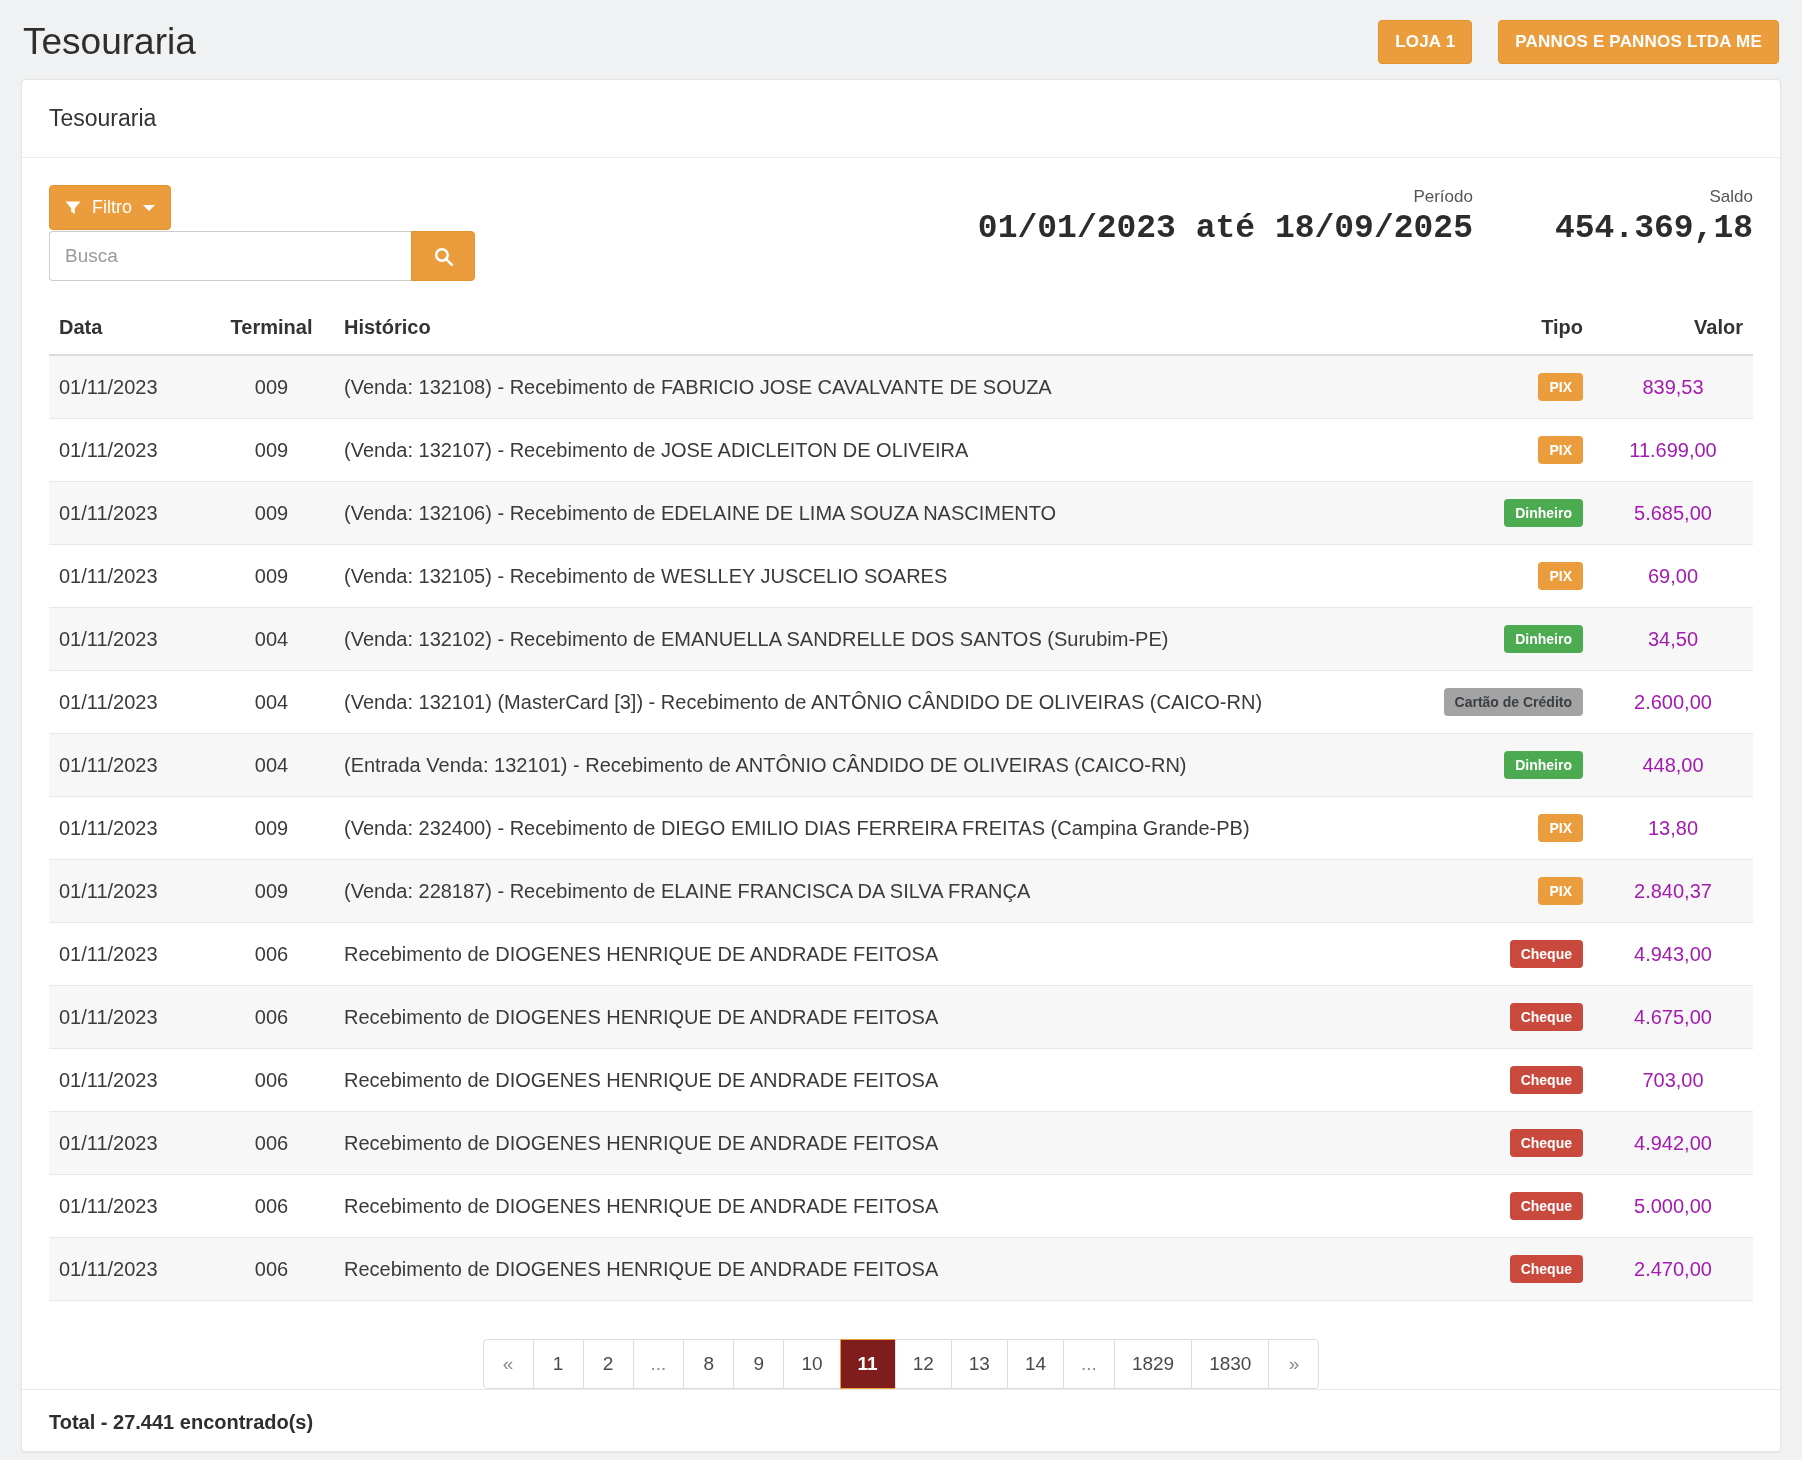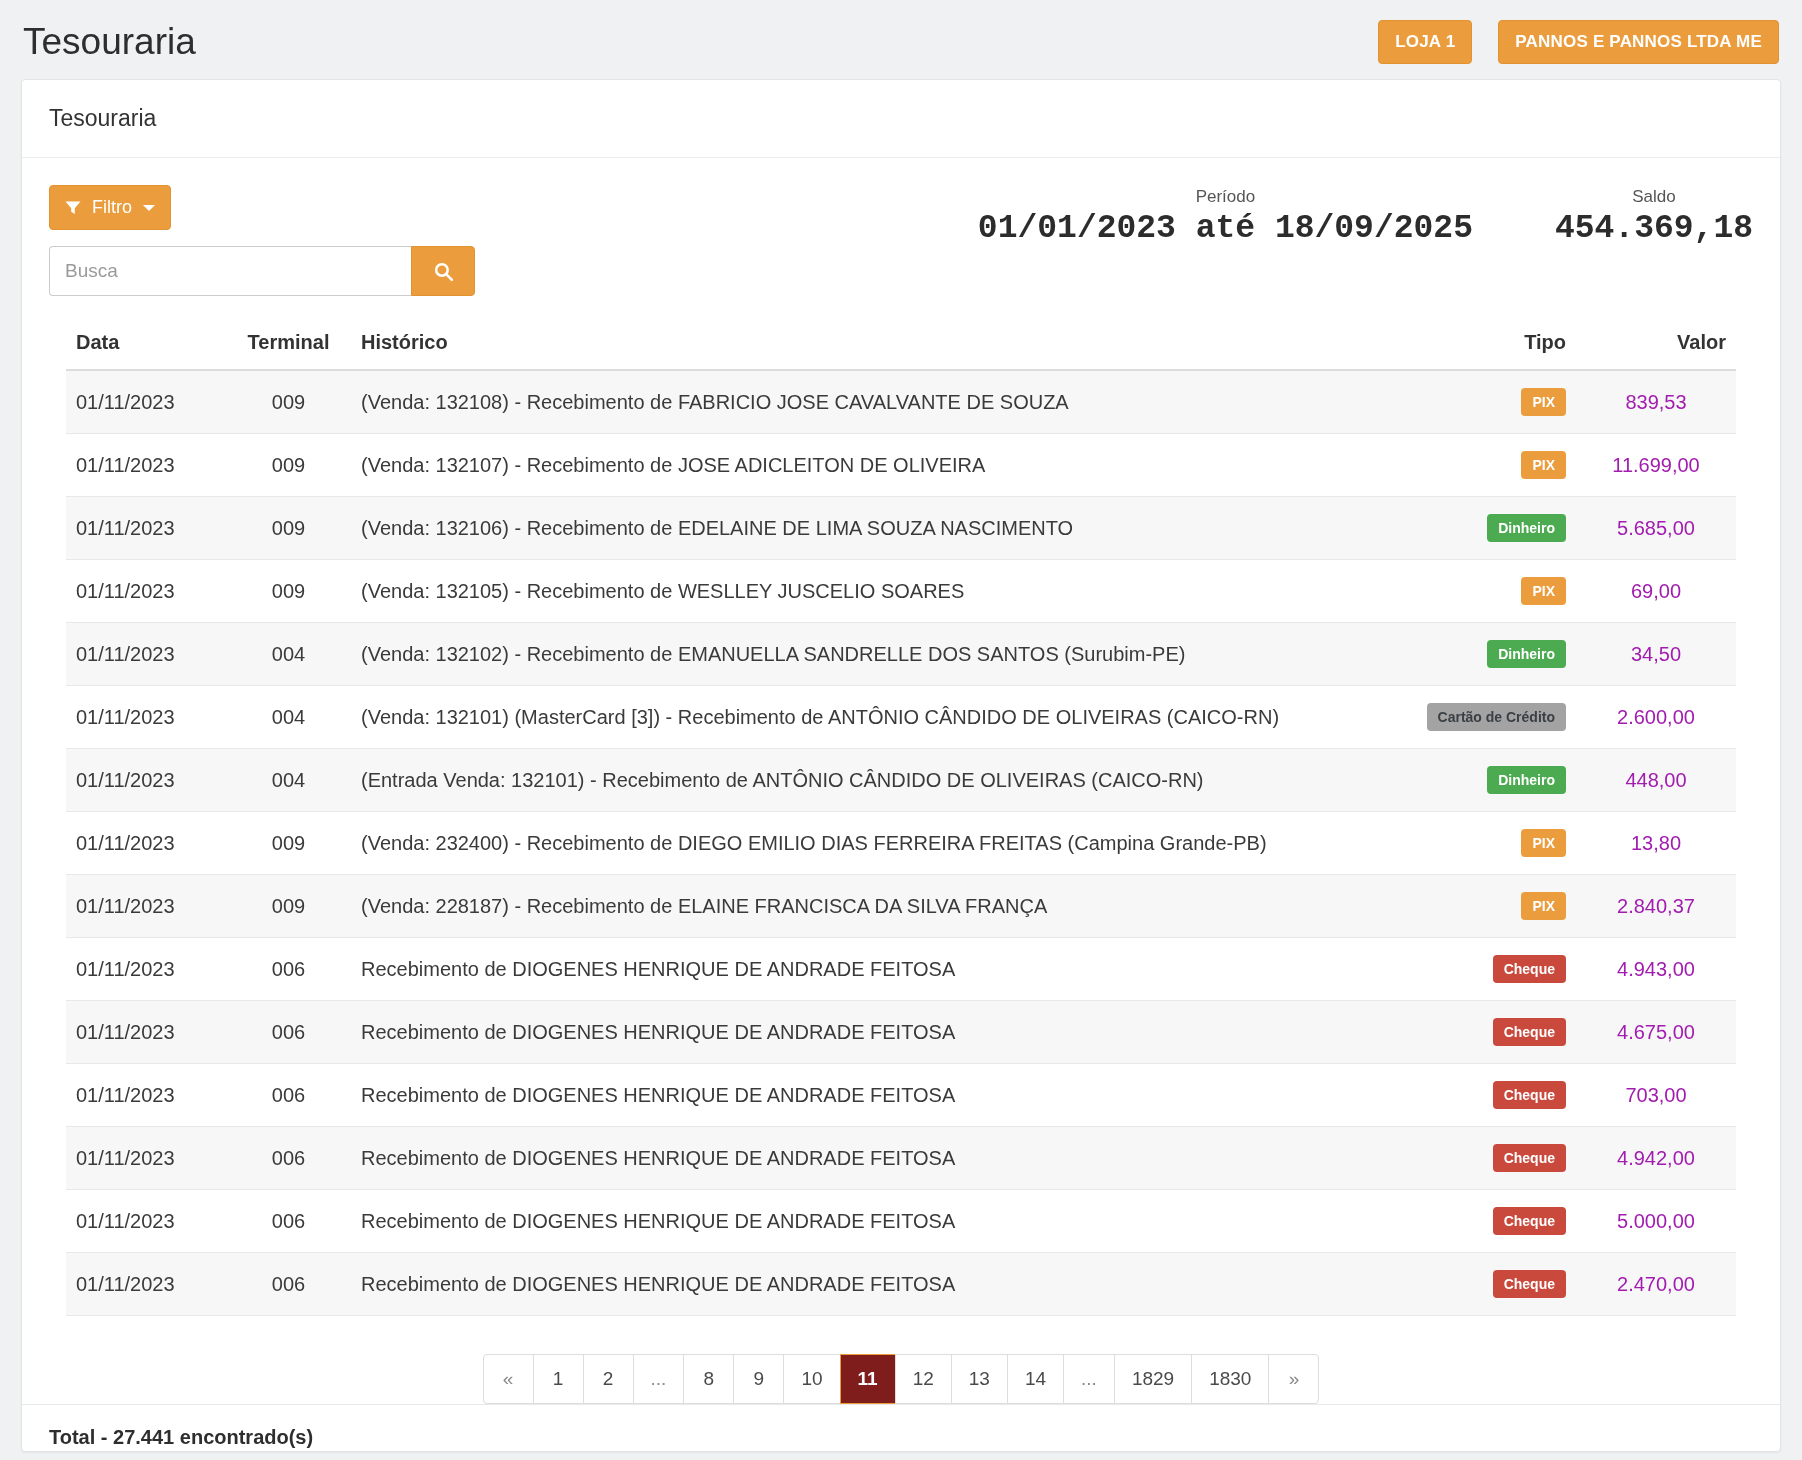--- a/index.html
+++ b/index.html
@@ -31,39 +31,39 @@
   .card-header { font-size: 23px; color: #333; padding: 25px 27px; border-bottom: 1px solid #ececec; }
 
   
   .controls { display: flex; justify-content: space-between; align-items: flex-start; padding: 27px 27px 0; }
   .filter-btn {
     display: inline-flex; align-items: center; gap: 11px;
     background: #eb9d3e; color: #fff; font-size: 18px; font-family: inherit;
     border: 1px solid #e2932f; border-radius: 4px; padding: 11px 15px; cursor: pointer;
   }
   .caret { width: 0; height: 0; border-left: 6px solid transparent; border-right: 6px solid transparent; border-top: 6px solid #fff; display: inline-block; }
-  .search-group { margin-top: 16px; display: flex; }
+  .search-group { margin-top: 1px; display: flex; }
   .search-input {
     width: 362px; height: 50px; border: 1px solid #ccc; border-right: none;
     border-radius: 4px 0 0 4px; padding: 0 15px; font-size: 19px; color: #555;
     font-family: inherit; outline: none;
   }
   .search-input::placeholder { color: #9a9a9a; }
   .search-btn {
     width: 64px; height: 50px; background: #eb9d3e; border: 1px solid #e2932f;
     border-radius: 0 4px 4px 0; display: flex; align-items: center; justify-content: center; cursor: pointer;
   }
 
   .stats { display: flex; gap: 82px; padding-top: 2px; }
-  .stat { text-align: center; }
+  .stat { text-align: right; }
   .stat-label { font-size: 17px; color: #555; margin-bottom: 3px; }
   .stat-value { font-size: 33px; font-weight: 700; color: #2c2c2c; font-family: Liberation Mono, monospace; }
 
   
-  .table-wrap { padding: 20px 44px 0; flex: 1; }
+  .table-wrap { padding: 20px 27px 0; flex: 1; }
   table { width: 100%; border-collapse: collapse; }
   th { text-align: left; font-size: 20px; font-weight: 700; color: #333; padding: 15px 10px; border-bottom: 2px solid #dcdcdc; }
   td { font-size: 20px; color: #3a3a3a; padding: 17px 10px; border-bottom: 1px solid #e8e8e8; }
   tbody tr:nth-child(odd) { background: #f7f7f8; }
   .col-data { width: 160px; }
   .col-terminal { width: 125px; text-align: center; }
   .col-tipo { width: 235px; text-align: right; }
   .col-valor { width: 160px; text-align: right; }
   td.col-valor { font-weight: 400; color: #a21caf; text-align: center; }
   .badge {

